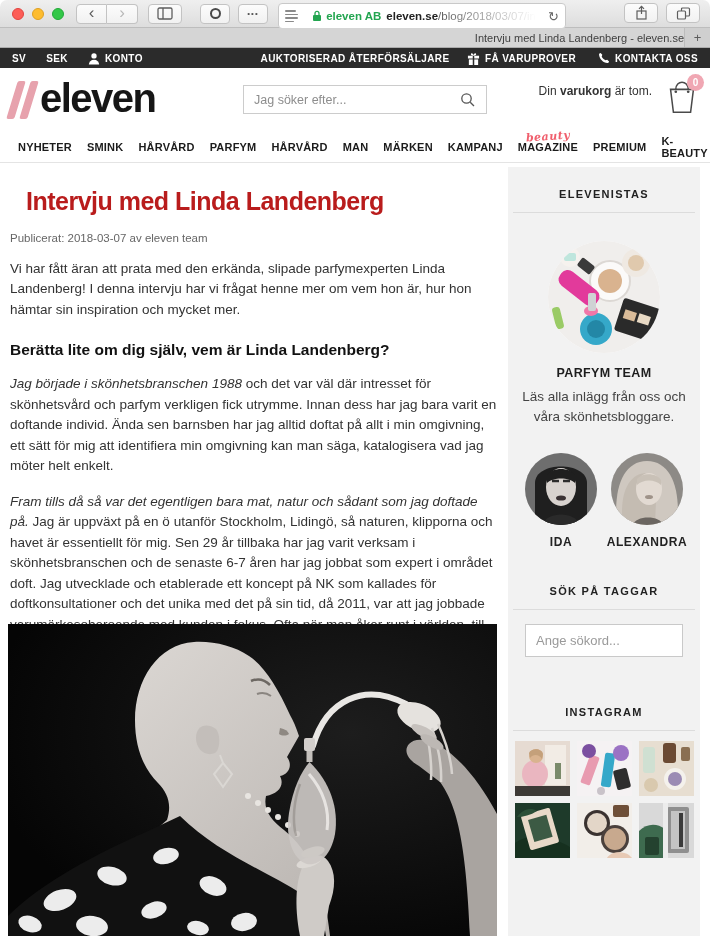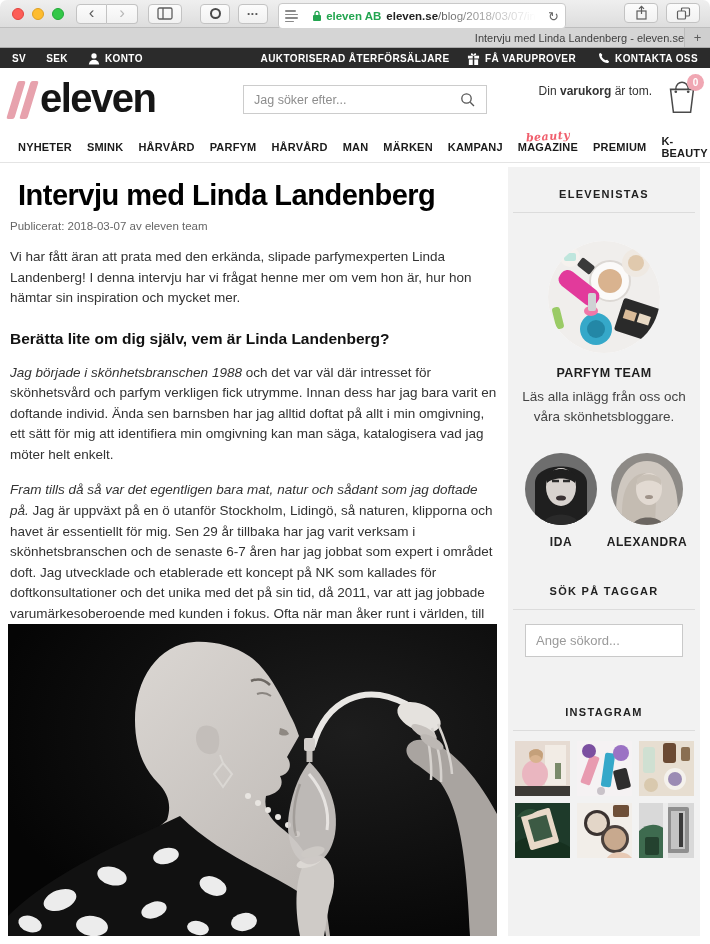--- a/index.html
+++ b/index.html
@@ -100,21 +100,21 @@
   .nav-item{cursor:pointer;}
   .mag{position:relative;}
   .mag .script{
     position:absolute;top:-11px;left:50%;transform:translateX(-50%) rotate(-4deg);
     color:#f05f6d;font-style:italic;font-weight:bold;font-size:11px;letter-spacing:.5px;
     font-family:"DejaVu Serif",serif;
   }
   
   .content{position:relative;height:773px;background:#fff;}
   .article{position:absolute;left:10px;top:8px;width:489px;z-index:1;}
-  .article h1{margin:8px;font-size:29px;line-height:1.15;font-weight:bold;color:#000000;letter-spacing:-.5px;}
+  .article h1{margin:16px;font-size:25px;line-height:1.15;font-weight:bold;color:#b91c1c;letter-spacing:-.5px;}
   .meta{font-size:11.5px;color:#666;margin-top:7px;}
   .article p{font-size:13.5px;line-height:1.52;color:#333;margin:15px 0 0;}
   .article p .lead-i{font-style:italic;}
   .q{font-size:15.5px;font-weight:bold;color:#111;margin:21px 0 0;}
   .photo{position:absolute;left:8px;top:461px;width:489px;height:312px;z-index:2;}
   
   .sidebar{
     position:absolute;left:508px;top:4px;width:192px;height:769px;background:#f2f2f2;
     text-align:center;overflow:hidden;z-index:3;
   }

